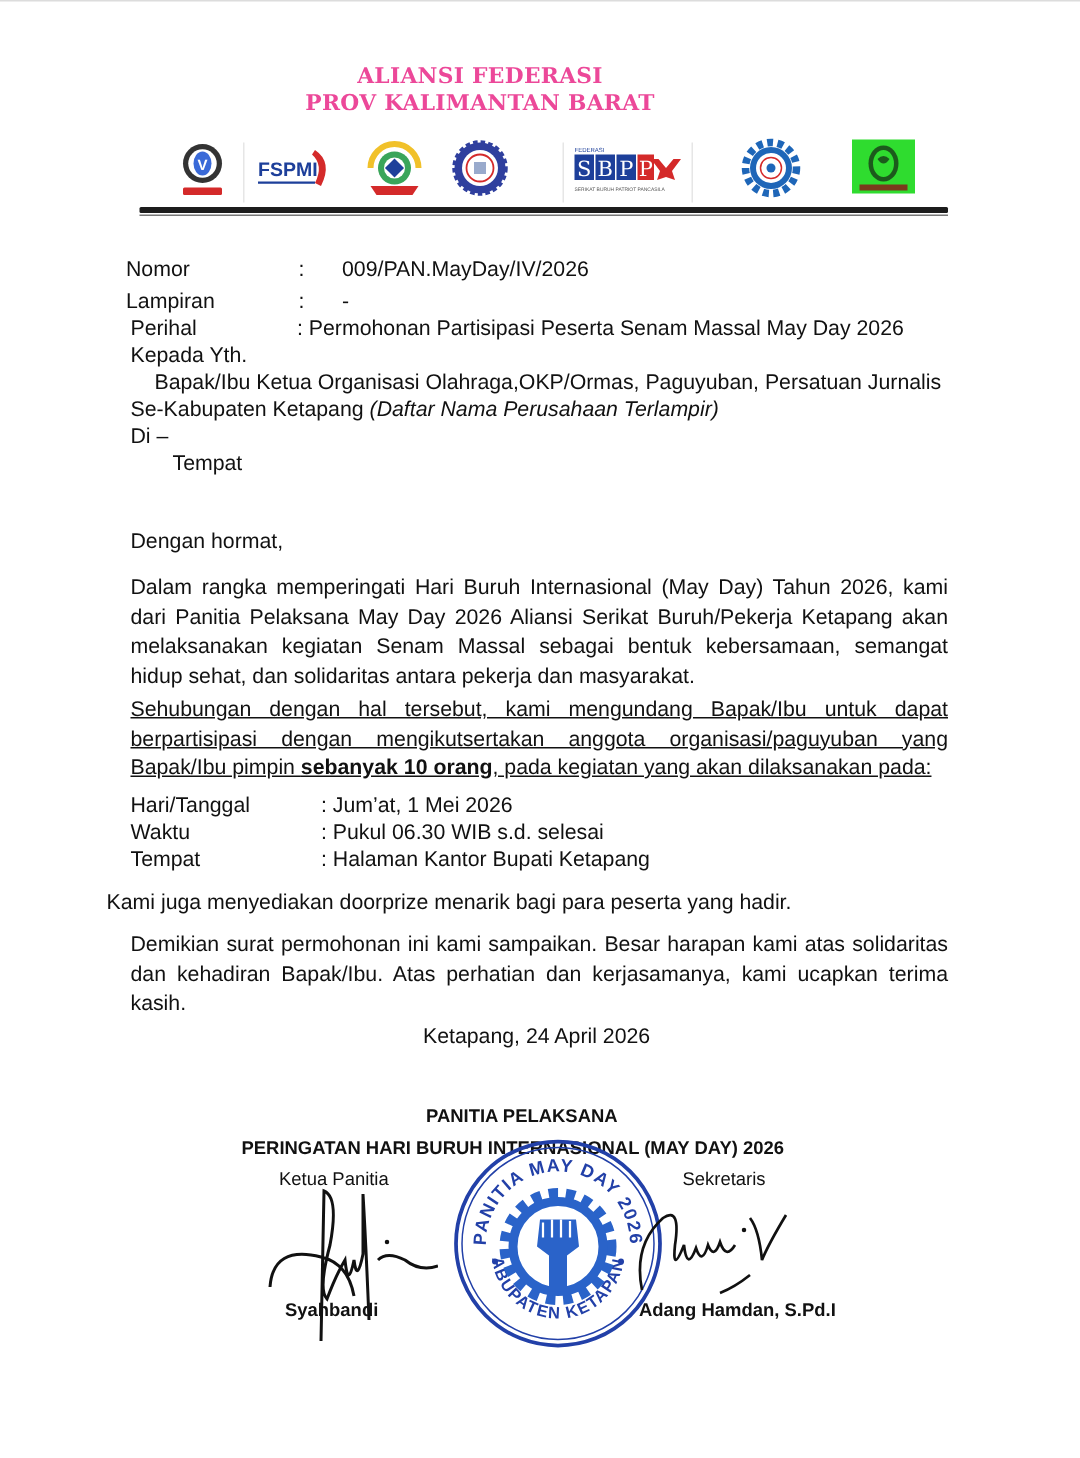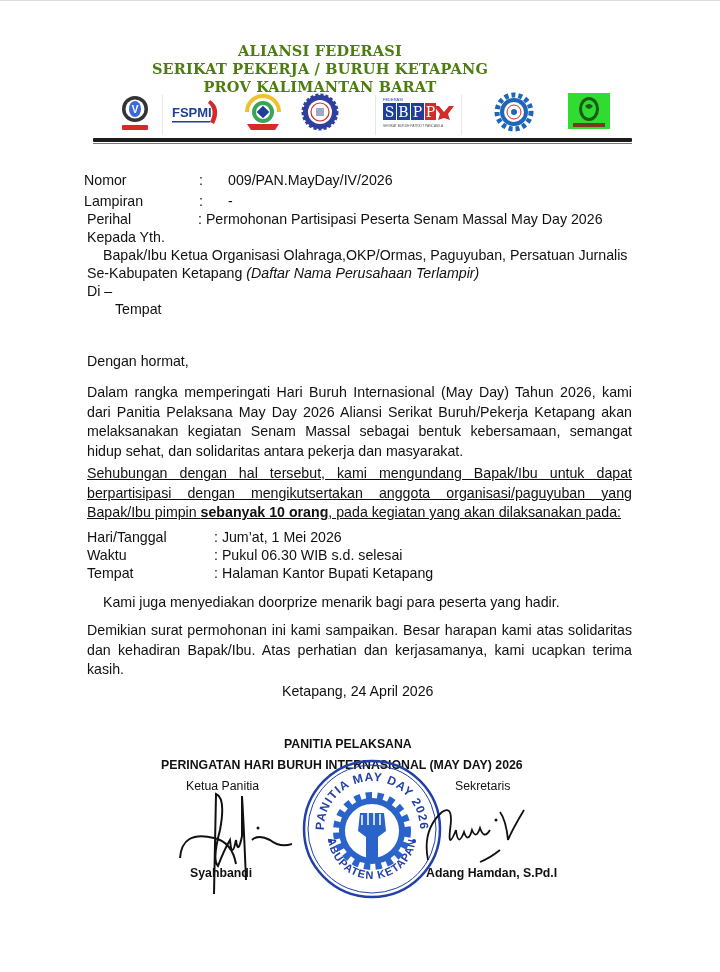--- a/index.html
+++ b/index.html
@@ -1,21 +1,21 @@
 <!DOCTYPE html>
 <html><head>
 <meta charset="utf-8">
 <style>
   html, body { margin: 0; padding: 0; background: #ffffff; }
   body { width: 720px; height: 972px; position: relative; overflow: hidden;
          font-family: "Liberation Sans", sans-serif; color: #111; }
   .topline { position: absolute; left: 0; top: 0; width: 720px; height: 1px; background: #dcdcdc; }
 
   .kop { position: absolute; left: 0; top: 42px; width: 640px; text-align: center;
-         font-family: "DejaVu Serif", serif; font-weight: bold; color: #4d7c0f; }
+         font-family: "DejaVu Serif", serif; font-weight: bold; color: #ec4899; }
   .kop div { font-size: 14.5px; line-height: 18px; letter-spacing: 0.2px; }
 
   .logos { position: absolute; top: 92px; left: 0; width: 720px; height: 44px; }
   .logo { position: absolute; top: 0; height: 42px; }
   .sep { position: absolute; top: 95px; width: 1px; height: 40px; background: #e6e6e6; }
 
   .rule { position: absolute; left: 93px; top: 138px; width: 539px; height: 4px;
           background: #1c1c1c; border-radius: 1px; }
   .rule2 { position: absolute; left: 93px; top: 143px; width: 539px; height: 1px; background: #777; }
 
@@ -28,21 +28,20 @@
   .bold-sm { position: absolute; font-size: 12.3px; font-weight: bold; white-space: nowrap; }
   .sm { position: absolute; font-size: 12.3px; white-space: nowrap; }
 </style>
 </head>
 <body>
 
 <div class="topline"></div>
 
 <div class="kop">
   <div>ALIANSI FEDERASI</div>
-  <div>SERIKAT PEKERJA / BURUH KETAPANG</div>
   <div>PROV KALIMANTAN BARAT</div>
 </div>
 
 <div class="logos">
 
   <svg class="logo" style="left:117px;width:36px;" viewBox="0 0 36 42">
     <circle cx="18" cy="17" r="13" fill="#333"></circle>
     <circle cx="18" cy="17" r="9.5" fill="#fff"></circle>
     <ellipse cx="18" cy="17" rx="6" ry="8" fill="#3a6ad8"></ellipse>
     <text x="18" y="21" font-size="10" font-weight="bold" text-anchor="middle" fill="#fff" font-family="Liberation Sans, sans-serif">V</text>
@@ -130,21 +129,21 @@
 
 <div class="just" style="top:464px;text-decoration:underline;"><span>Sehubungan dengan hal tersebut, kami mengundang Bapak/Ibu untuk dapat berpartisipasi dengan mengikutsertakan anggota organisasi/paguyuban yang Bapak/Ibu pimpin </span><b>sebanyak 10 orang</b><span>, pada kegiatan yang akan dilaksanakan pada:</span></div>
 
 <span class="t" style="left:87px;top:528px;">Hari/Tanggal</span>
 <span class="t" style="left:214px;top:528px;">: Jum’at, 1 Mei 2026</span>
 <span class="t" style="left:87px;top:546px;">Waktu</span>
 <span class="t" style="left:214px;top:546px;">: Pukul 06.30 WIB s.d. selesai</span>
 <span class="t" style="left:87px;top:564px;">Tempat</span>
 <span class="t" style="left:214px;top:564px;">: Halaman Kantor Bupati Ketapang</span>
 
-<span class="t" style="left:103px;top:593px;">Kami juga menyediakan doorprize menarik bagi para peserta yang hadir.</span>
+<span class="t" style="left:71px;top:593px;">Kami juga menyediakan doorprize menarik bagi para peserta yang hadir.</span>
 
 <div class="just" style="top:621px;">Demikian surat permohonan ini kami sampaikan. Besar harapan kami atas solidaritas dan kehadiran Bapak/Ibu. Atas perhatian dan kerjasamanya, kami ucapkan terima kasih.</div>
 
 <span class="t" style="left:282px;top:682px;text-align:right;">Ketapang, 24 April 2026</span>
 
 <span class="bold-sm" style="left:284px;top:737px;">PANITIA PELAKSANA</span>
 <span class="bold-sm" style="left:161px;top:758px;">PERINGATAN HARI BURUH INTERNASIONAL (MAY DAY) 2026</span>
 
 <span class="sm" style="left:186px;top:779px;">Ketua Panitia</span>
 <span class="sm" style="left:455px;top:779px;">Sekretaris</span>

